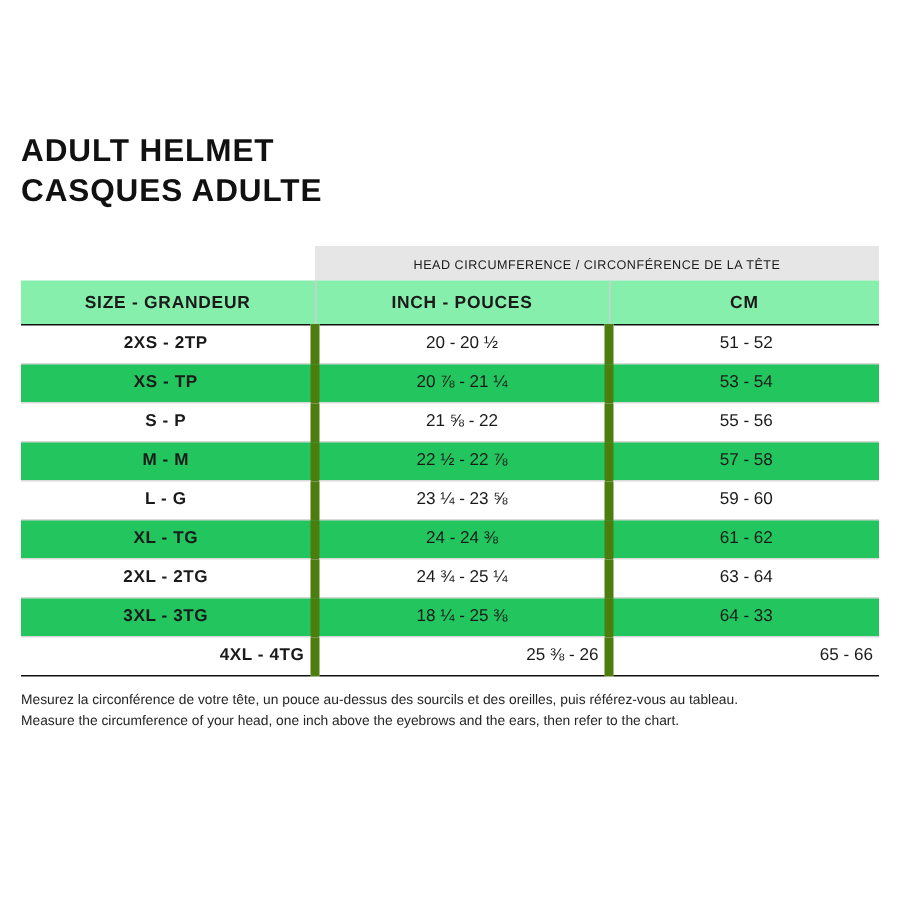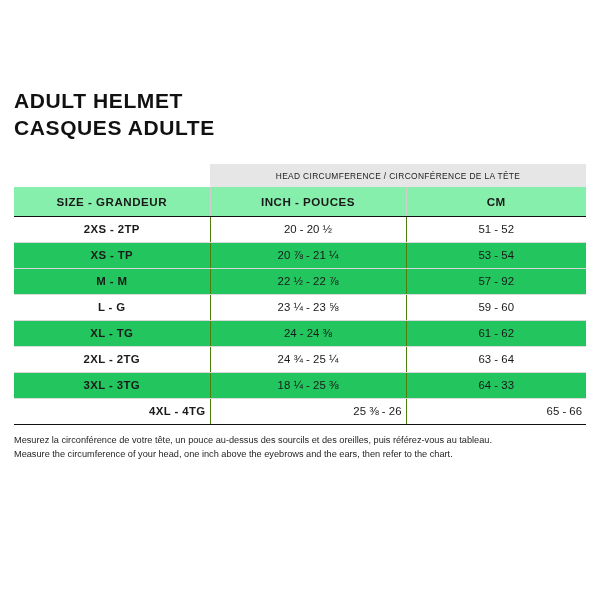--- a/index.html
+++ b/index.html
@@ -77,21 +77,21 @@
   }
   tbody tr td.col-size {
     font-weight: bold;
     letter-spacing: 0.4px;
   }
   tbody tr.alt td {
     background: #22c55e;
   }
   tbody tr td.col-size,
   tbody tr td.col-inch {
-    border-right: 1px solid #4d7c0f;
+    border-right: 6px solid #4d7c0f;
   }
   tbody tr:last-child td {
     border-bottom: 1.4px solid #111111;
     text-align: right;
   }
   .notes {
     margin-top: 9px;
     font-size: 9.2px;
     line-height: 1.5;
     color: #242424;
@@ -129,24 +129,29 @@
       <tr>
         <td class="col-size">2XS - 2TP</td>
         <td class="col-inch">20 - 20 ½</td>
         <td class="col-cm">51 - 52</td>
       </tr>
       <tr class="alt">
         <td class="col-size">XS - TP</td>
         <td class="col-inch">20 ⅞ - 21 ¼</td>
         <td class="col-cm">53 - 54</td>
       </tr>
+      <tr>
+        <td class="col-size">S - P</td>
+        <td class="col-inch">21 ⅝ - 22</td>
+        <td class="col-cm">55 - 56</td>
+      </tr>
       <tr class="alt">
         <td class="col-size">M - M</td>
         <td class="col-inch">22 ½ - 22 ⅞</td>
-        <td class="col-cm">57 - 92</td>
+        <td class="col-cm">57 - 58</td>
       </tr>
       <tr>
         <td class="col-size">L - G</td>
         <td class="col-inch">23 ¼ - 23 ⅝</td>
         <td class="col-cm">59 - 60</td>
       </tr>
       <tr class="alt">
         <td class="col-size">XL - TG</td>
         <td class="col-inch">24 - 24 ⅜</td>
         <td class="col-cm">61 - 62</td>

